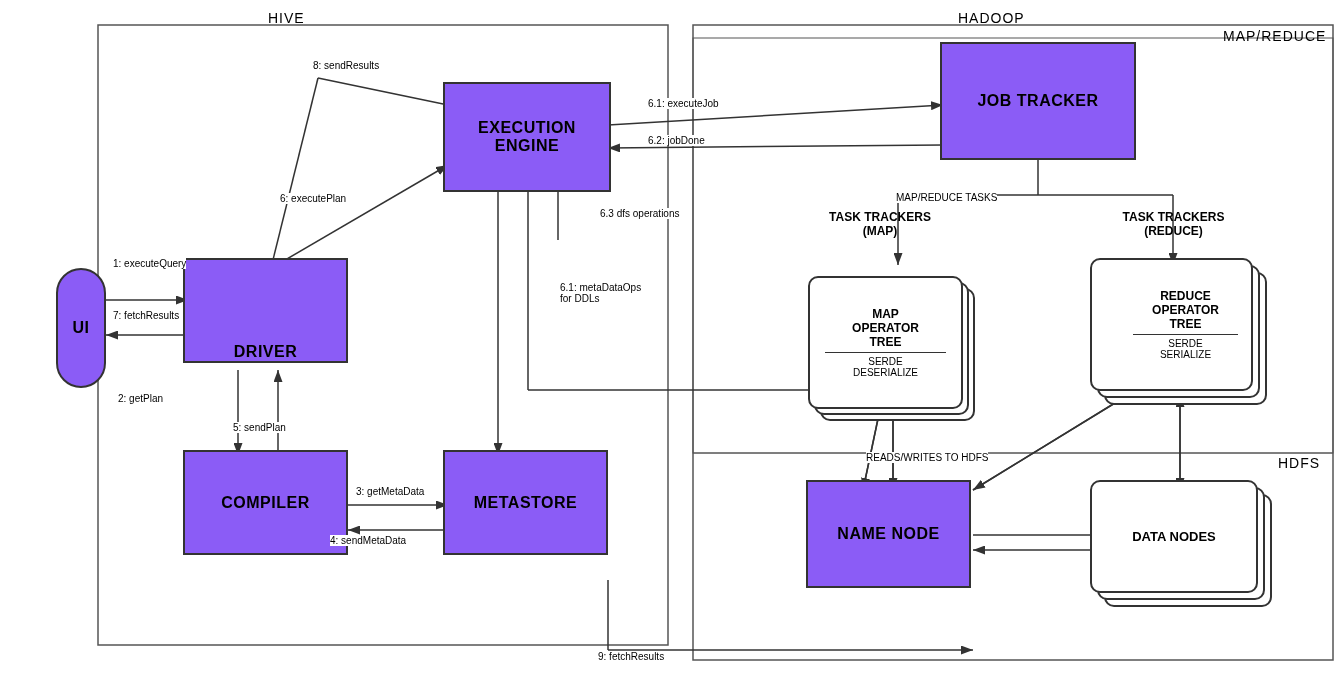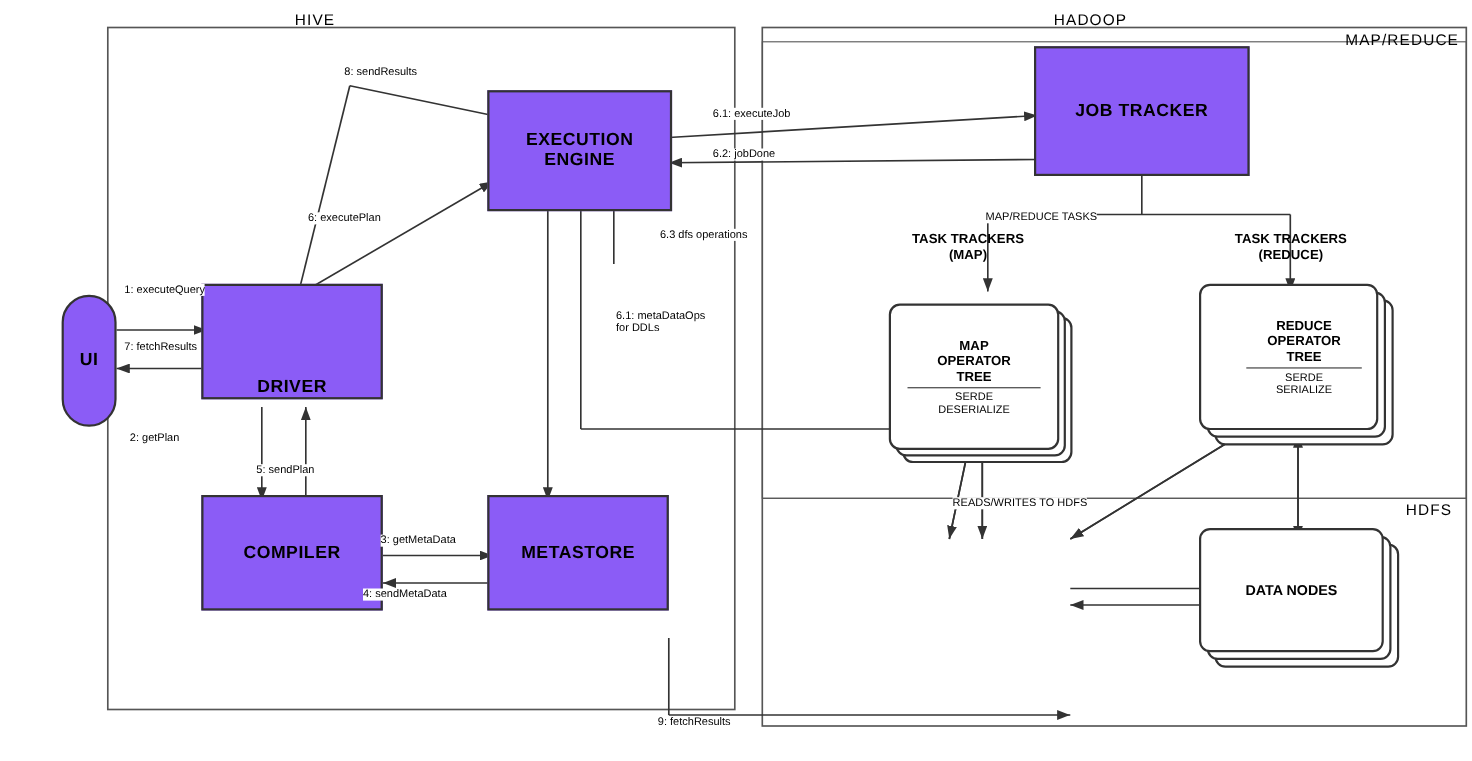--- a/index.html
+++ b/index.html
@@ -217,36 +217,39 @@
   <div class="box-stack" style="left:1062px; top:258px; width:175px; height:145px;">
     <div class="stack-back2" style="left:14px; top:14px; width:163px; height:133px;"></div>
     <div class="stack-back1" style="left:7px; top:7px; width:163px; height:133px;"></div>
     <div class="stack-front" style="left:0; top:0; width:163px; height:133px;padding-left:28px;">
       <span style="font-size:12px; font-weight:bold;">REDUCE<br>OPERATOR<br>TREE</span>
       <div class="divider-line"></div>
       <span class="sub-text">SERDE<br>SERIALIZE</span>
     </div>
   </div>
 
+  <div class="box" style="left:778px; top:480px; width:165px; height:108px;">
+    <span>NAME NODE</span>
+  </div>
 
   <div class="box-stack" style="left:1062px; top:480px; width:180px; height:125px;">
     <div class="stack-back2" style="left:14px; top:14px; width:168px; height:113px;"></div>
     <div class="stack-back1" style="left:7px; top:7px; width:168px; height:113px;"></div>
     <div class="stack-front" style="left:0; top:0; width:168px; height:113px;">
       <span style="font-size:13px; font-weight:bold;">DATA NODES</span>
     </div>
   </div>
 
   <div class="arrow-label" style="left:285px; top:60px;">8: sendResults</div>
   <div class="arrow-label" style="left:85px; top:258px;">1: executeQuery</div>
   <div class="arrow-label" style="left:85px; top:310px;">7: fetchResults</div>
   <div class="arrow-label" style="left:252px; top:193px;">6: executePlan</div>
   <div class="arrow-label" style="left:90px; top:393px;">2: getPlan</div>
   <div class="arrow-label" style="left:205px; top:422px;">5: sendPlan</div>
-  <div class="arrow-label" style="left:318px; top:486px;">3: getMetaData</div>
+  <div class="arrow-label" style="left:328px; top:486px;">3: getMetaData</div>
   <div class="arrow-label" style="left:302px; top:535px;">4: sendMetaData</div>
   <div class="arrow-label" style="left:620px; top:98px;">6.1: executeJob</div>
   <div class="arrow-label" style="left:620px; top:135px;">6.2: jobDone</div>
   <div class="arrow-label" style="left:572px; top:208px;">6.3 dfs operations</div>
   <div class="arrow-label" style="left:532px; top:282px;">6.1: metaDataOps<br>for DDLs</div>
   <div class="arrow-label" style="left:868px; top:192px;">MAP/REDUCE TASKS</div>
   <div class="arrow-label" style="left:838px; top:452px;">READS/WRITES TO HDFS</div>
   <div class="arrow-label" style="left:570px; top:651px;">9: fetchResults</div>
 
 </div>

